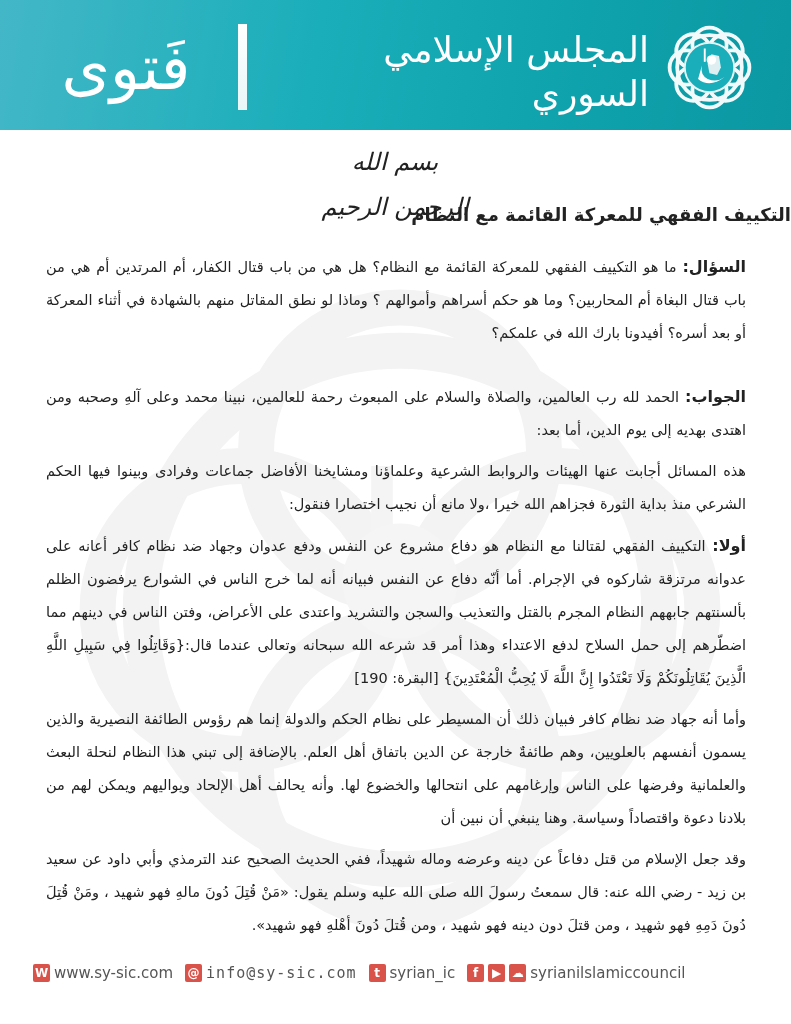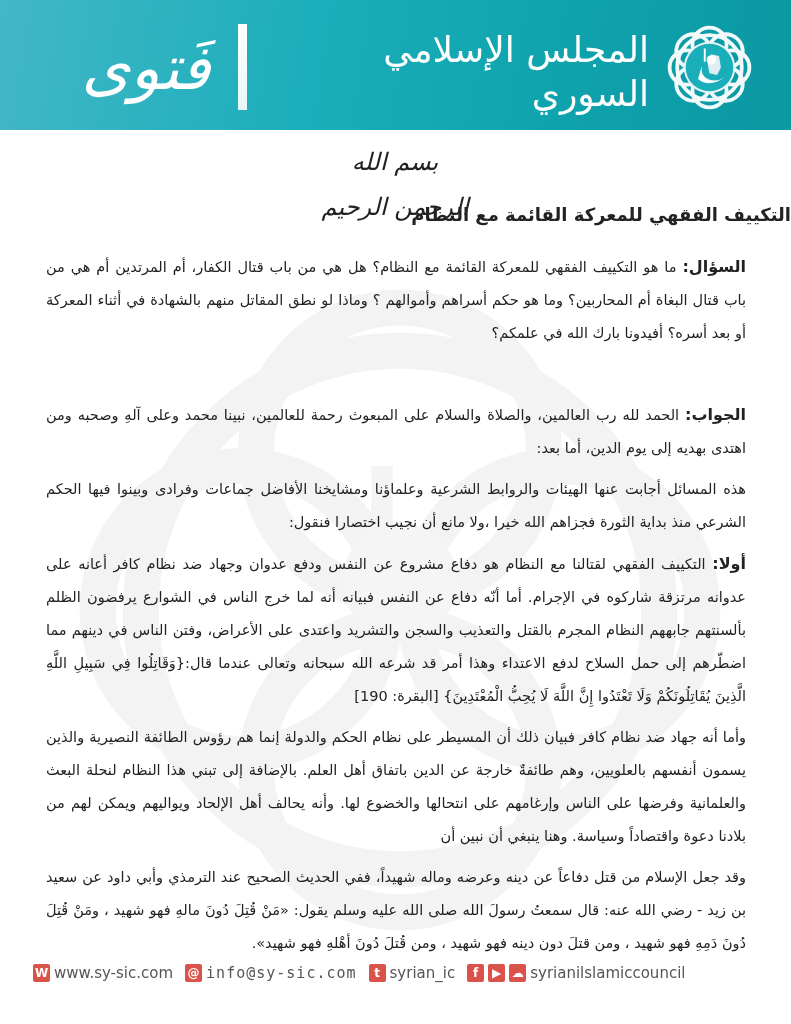--- a/index.html
+++ b/index.html
@@ -7,24 +7,24 @@
     width: 791px; height: 1024px; overflow: hidden; position: relative;
     background: #ffffff;
     font-family: "DejaVu Sans", sans-serif;
   }
   .header {
     position: absolute; left: 0; top: 0; width: 791px; height: 130px;
     background: linear-gradient(100deg, #43b7c7 0%, #1aaeba 40%, #0fa3ad 70%, #0b98a3 100%);
     overflow: hidden;
   }
   .header .fatwa {
-    position: absolute; left: 56px; top: 20px; width: 180px; height: 95px;
+    position: absolute; left: 36px; top: 20px; width: 180px; height: 95px;
     color: #ffffff; font-family: "DejaVu Serif", serif; font-size: 62px;
     line-height: 95px; text-align: center; direction: rtl;
-    font-style: italic; letter-spacing: 2px;
+    letter-spacing: 2px;
   }
   .header .vbar {
     position: absolute; left: 238px; top: 24px; width: 9px; height: 86px;
     background: linear-gradient(#ffffff, #e8f6f8);
   }
   .header .council-ar {
     position: absolute; left: 309px; top: 28px; width: 340px;
     color: #ffffff; font-size: 36px; text-align: right; direction: rtl;
     font-weight: normal; line-height: 44px;
   }
@@ -52,21 +52,21 @@
     position: absolute; left: 0; top: 204px; width: 791px;
     direction: rtl; font-size: 18px; font-weight: bold;
     color: #222;
   }
   .content {
     position: absolute; left: 46px; top: 250px; width: 700px;
     direction: rtl; text-align: justify; color: #222; font-size: 14.5px;
     line-height: 33px;
   }
   .content p { margin: 0; }
-  .content p.gap-lg { margin-top: 48px; }
+  .content p.gap-lg { margin-top: 30px; }
   .content p.gap-sm { margin-top: 8px; }
   .content .lbl { font-weight: bold; font-size: 16px; }
   .footer {
     position: absolute; left: 33px; top: 958px; height: 30px;
     display: flex; align-items: center; gap: 6px; direction: ltr;
     font-size: 15px; color: #555;
   }
   .footer .ico {
     display: inline-flex; width: 17px; height: 18px; background: #d9534a; color: #fff;
     border-radius: 2px; align-items: center; justify-content: center;

